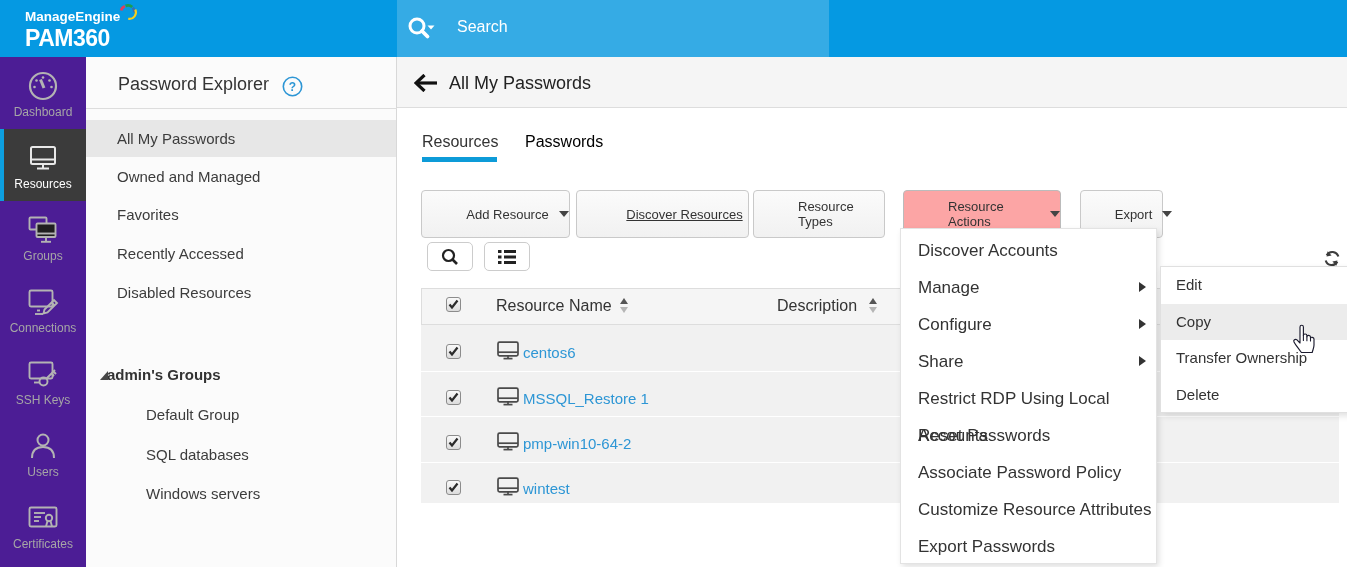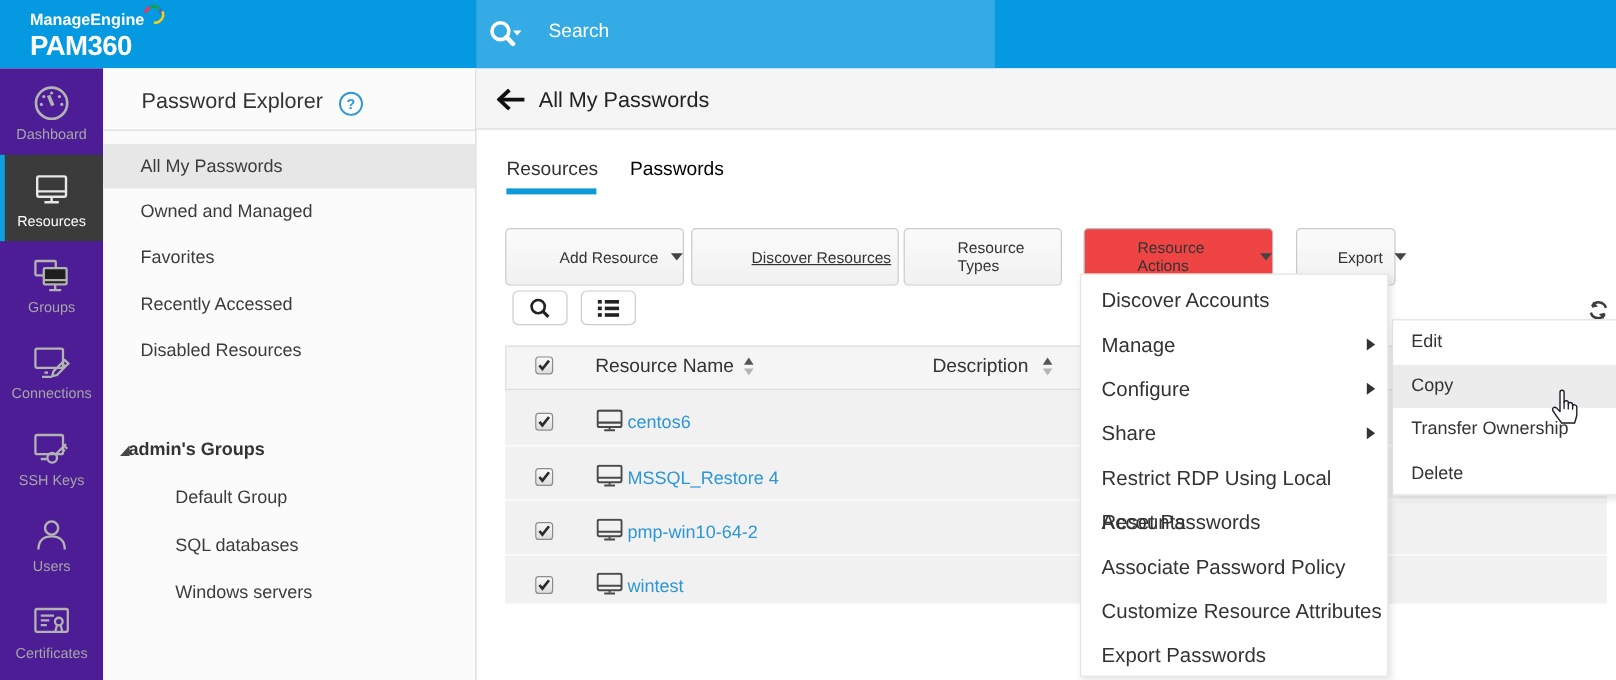--- a/index.html
+++ b/index.html
@@ -38,21 +38,21 @@
 #mtitle { position:absolute; left:449px; top:73px; font-size:18px; color:#222; }
 #tab1 { position:absolute; left:422px; top:133px; font-size:16px; color:#333; }
 #tab1u { position:absolute; left:422px; top:157px; width:75px; height:5px; background:#0d9bd8; }
 #tab2 { position:absolute; left:525px; top:133px; font-size:16px; color:#000000; }
 
 
 .btn { position:absolute; top:190px; height:48px; border:1px solid #c9c9c9; border-radius:4px;
   background:linear-gradient(#fbfbfb,#f1f1f1); font-size:13px; color:#333;
   display:flex; align-items:center; justify-content:center;padding-left:44px; }
 .btn .caret { width:0; height:0; border-left:5px solid transparent; border-right:5px solid transparent; border-top:6px solid #444; margin-left:10px; }
-.btn.pressed { background:#ef4444; border-color:#bbb; }
+.btn.pressed { background:#fca5a5; border-color:#bbb; }
 .iconbtn { position:absolute; top:242px; height:29px; border:1px solid #ccc; border-radius:5px; background:#fff; display:flex; align-items:center; justify-content:center; }
 
 
 #thead { position:absolute; left:421px; top:288px; width:918px; height:37px; background:#f5f5f5; border:1px solid #ddd; }
 .trow { position:absolute; left:421px; width:918px; height:45px; background:#f1f1f1; }
 .cbx { position:absolute; width:15px; height:15px; border:1px solid #8c8c8c; border-radius:3px; background:linear-gradient(#f9f9f9,#dcdcdc); overflow:hidden; }
 .rowlink { font-size:15px; color:#2d96d5; }
 .hdrtxt { font-size:16px; color:#333; }
 .sorticons { position:absolute; width:9px; height:16px; }
 .sorticons .up { position:absolute; top:0; left:0; width:0; height:0; border-left:4.5px solid transparent; border-right:4.5px solid transparent; border-bottom:6px solid #555; }
@@ -286,21 +286,21 @@
       </svg>
     </div>
   <svg class="abs" style="left:497px;top:387px;" width="22" height="19" viewBox="0 0 22 19">
       <g fill="none" stroke="#4a4a4a" stroke-width="1.7">
         <rect x="1" y="1.2" width="20" height="13.6" rx="1.5"></rect>
         <line x1="1" y1="11.2" x2="21" y2="11.2"></line>
         <line x1="11" y1="14.8" x2="11" y2="17"></line>
         <line x1="6.5" y1="17.6" x2="15.5" y2="17.6"></line>
       </g>
     </svg>
-  <div class="rowlink abs" style="left:523px;top:390px;">MSSQL_Restore 4</div>
+  <div class="rowlink abs" style="left:523px;top:390px;">MSSQL_Restore 1</div>
   <div class="cbx" style="left:446px;top:435px;">
       <svg width="13" height="13" viewBox="0 0 13 13" style="display:block;margin:0 auto;">
         <path d="M2.5 6.5 L5 9.5 L10.5 2.5" fill="none" stroke="#2b2b2b" stroke-width="2.2"></path>
       </svg>
     </div>
   <svg class="abs" style="left:497px;top:432px;" width="22" height="19" viewBox="0 0 22 19">
       <g fill="none" stroke="#4a4a4a" stroke-width="1.7">
         <rect x="1" y="1.2" width="20" height="13.6" rx="1.5"></rect>
         <line x1="1" y1="11.2" x2="21" y2="11.2"></line>
         <line x1="11" y1="14.8" x2="11" y2="17"></line>

